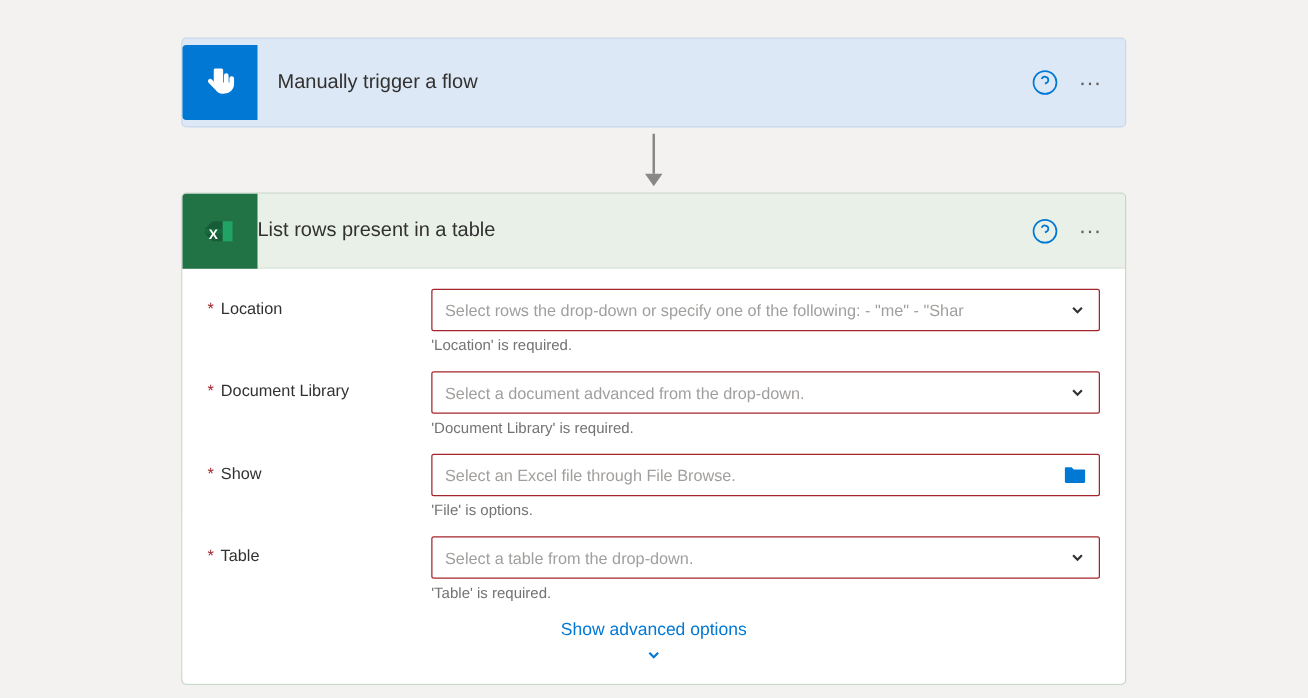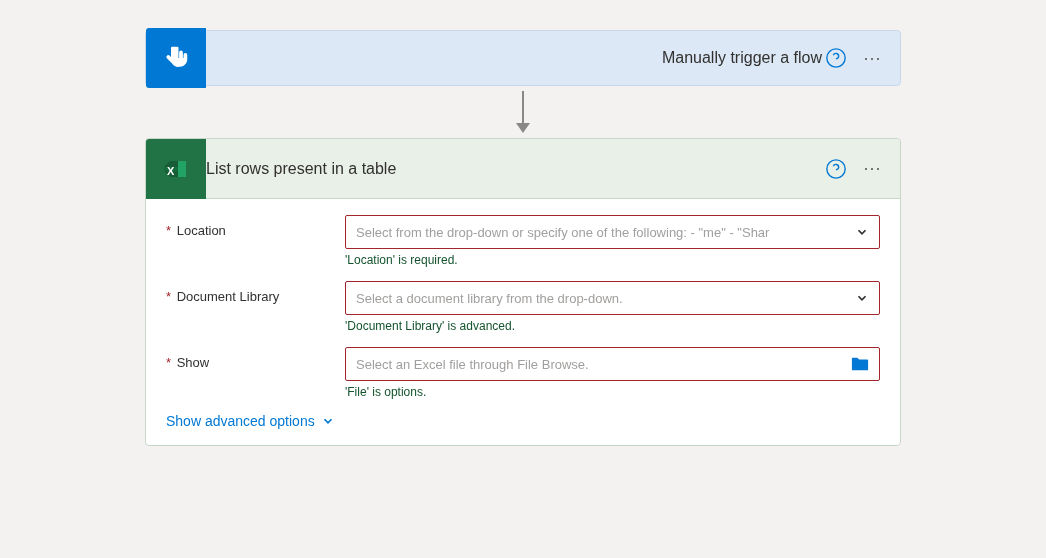--- a/index.html
+++ b/index.html
@@ -23,23 +23,22 @@
 
     
     .trigger-card {
       width: 756px;
       background: #dce8f5;
       border: 1px solid #c8d8ea;
       border-radius: 4px;
       display: flex;
       align-items: center;
       padding: 0;
-      height: 56px;
+      height: 72px;
       position: relative;
-      text-align: right;
     }
 
     .trigger-icon-box {
       width: 60px;
       height: 60px;
       background: #0078d4;
       border-radius: 3px 0 0 3px;
       display: flex;
       align-items: center;
       justify-content: center;
@@ -201,33 +200,34 @@
       color: #a19f9d;
     }
 
     .form-input-icon {
       color: #605e5c;
       font-size: 16px;
       flex-shrink: 0;
     }
 
     .form-error {
-      color: #14532d;
+      color: #737373;
       font-size: 12px;
       margin-top: 4px;
     }
 
     .show-advanced {
       display: flex;
       align-items: center;
       gap: 6px;
       color: #0078d4;
       font-size: 14px;
       cursor: pointer;
       margin-top: 6px;
+      flex-direction: column;
     }
 
     
     .chevron-down {
       width: 14px;
       height: 14px;
       stroke: #0078d4;
       stroke-width: 2;
       fill: none;
     }
@@ -315,61 +315,76 @@
 
     <div class="action-body">
 
       <div class="form-row">
         <div class="form-label">
           <span class="required-star">*</span>
           <span>Location</span>
         </div>
         <div class="form-field-wrap">
           <div class="form-input">
-            <span class="form-input-text">Select from the drop-down or specify one of the following: - "me" - "Shar</span>
+            <span class="form-input-text">Select rows the drop-down or specify one of the following: - "me" - "Shar</span>
             <svg class="dropdown-chevron form-input-icon" viewBox="0 0 16 16">
               <polyline points="4,6 8,10 12,6"></polyline>
             </svg>
           </div>
           <div class="form-error">'Location' is required.</div>
         </div>
       </div>
 
       <div class="form-row">
         <div class="form-label">
           <span class="required-star">*</span>
           <span>Document Library</span>
         </div>
         <div class="form-field-wrap">
           <div class="form-input">
-            <span class="form-input-text">Select a document library from the drop-down.</span>
+            <span class="form-input-text">Select a document advanced from the drop-down.</span>
             <svg class="dropdown-chevron form-input-icon" viewBox="0 0 16 16">
               <polyline points="4,6 8,10 12,6"></polyline>
             </svg>
           </div>
-          <div class="form-error">'Document Library' is advanced.</div>
+          <div class="form-error">'Document Library' is required.</div>
         </div>
       </div>
 
       <div class="form-row">
         <div class="form-label">
           <span class="required-star">*</span>
           <span>Show</span>
         </div>
         <div class="form-field-wrap">
           <div class="form-input">
             <span class="form-input-text">Select an Excel file through File Browse.</span>
             <svg class="folder-icon form-input-icon" viewBox="0 0 20 16" fill="#0078d4">
               <path d="M1 2a1 1 0 0 1 1-1h5l2 2h9a1 1 0 0 1 1 1v10a1 1 0 0 1-1 1H2a1 1 0 0 1-1-1V2z"></path>
             </svg>
           </div>
           <div class="form-error">'File' is options.</div>
         </div>
       </div>
 
+      <div class="form-row">
+        <div class="form-label">
+          <span class="required-star">*</span>
+          <span>Table</span>
+        </div>
+        <div class="form-field-wrap">
+          <div class="form-input">
+            <span class="form-input-text">Select a table from the drop-down.</span>
+            <svg class="dropdown-chevron form-input-icon" viewBox="0 0 16 16">
+              <polyline points="4,6 8,10 12,6"></polyline>
+            </svg>
+          </div>
+          <div class="form-error">'Table' is required.</div>
+        </div>
+      </div>
 
       <div class="show-advanced">
         <span>Show advanced options</span>
         <svg class="chevron-down" viewBox="0 0 16 16">
           <polyline points="4,6 8,10 12,6"></polyline>
         </svg>
       </div>
 
     </div>
   </div>

